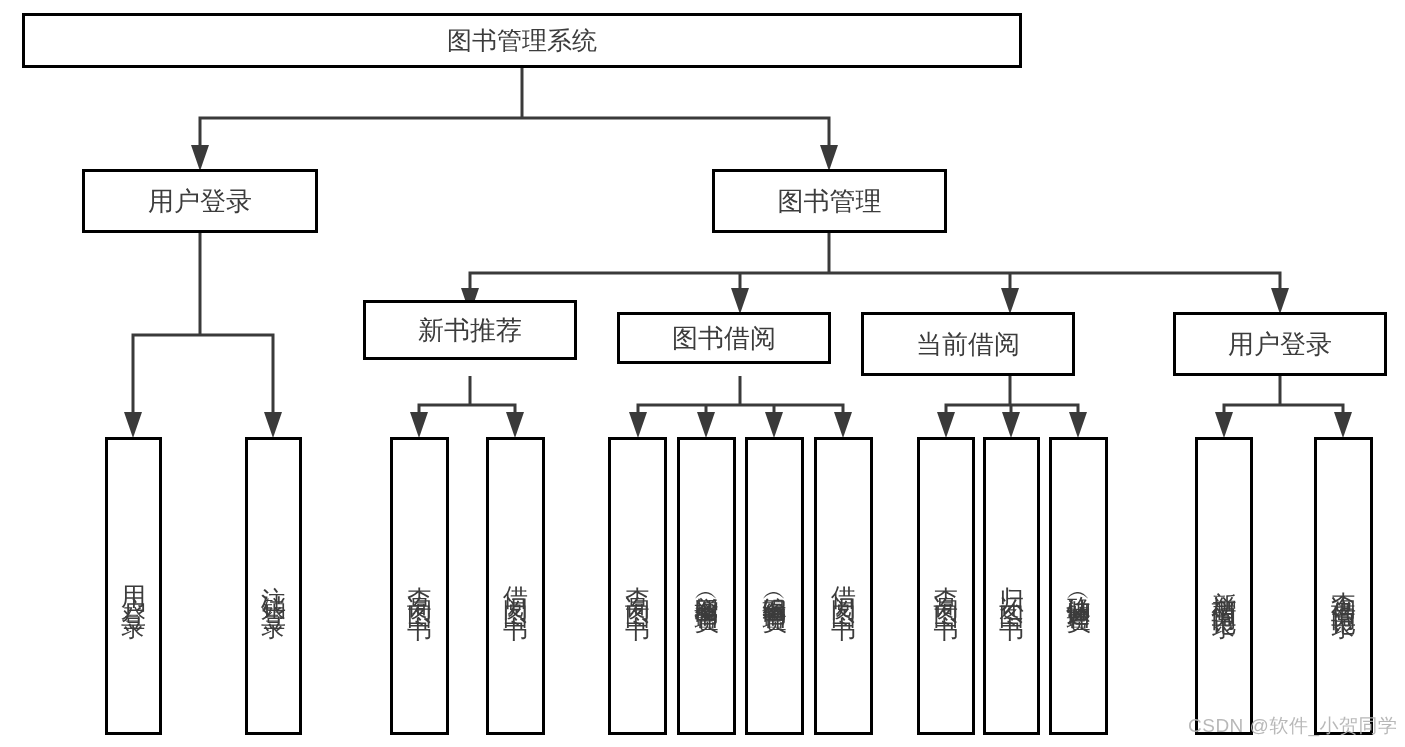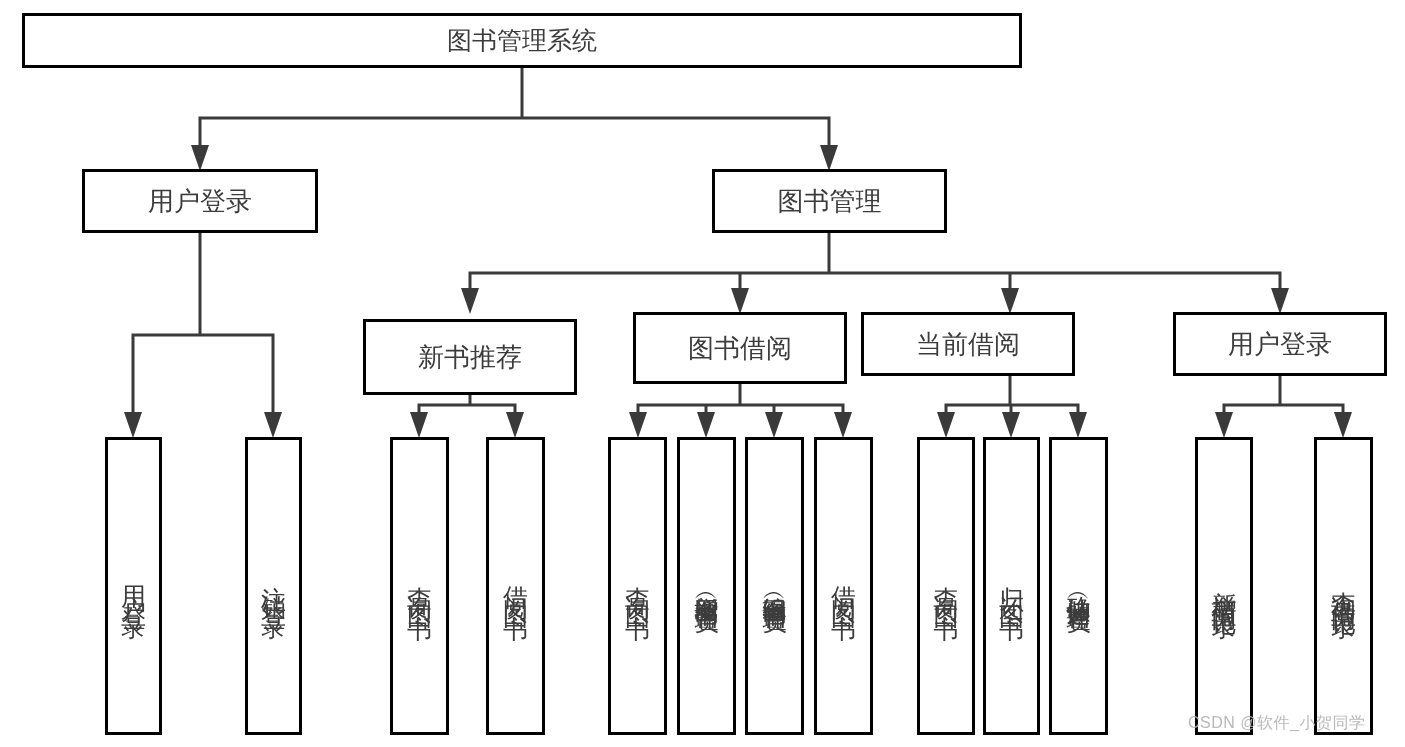--- a/index.html
+++ b/index.html
@@ -16,21 +16,21 @@
   .root .hlabel{font-size:25px;}
   .vlabel{
     writing-mode:vertical-rl;text-orientation:mixed;
     font-size:25px;color:#3c3c3c;line-height:1;
   }
   .v4 .vlabel{letter-spacing:10px;}
   .v6 .vlabel{letter-spacing:5px;}
   .v10 .vlabel{letter-spacing:2px;font-size:24px;}
   .watermark{
     position:absolute;left:1188px;top:713px;z-index:6;
-    font-size:16px;letter-spacing:0.5px;color:#b3b3b3;opacity:0.92;white-space:nowrap;
+    font-size:19px;letter-spacing:0.5px;color:#b3b3b3;opacity:0.92;white-space:nowrap;
   }
 </style>
 </head>
 <body>
 
 <div class="canvas">
 
   <svg class="lines" width="1405" height="747" viewBox="0 0 1405 747">
     <g stroke="#3a3a3a" stroke-width="3" fill="none" stroke-linejoin="miter">
 
@@ -87,24 +87,24 @@
     <span class="hlabel">图书管理系统</span>
   </div>
 
   <div class="box" style="left:82px;top:169px;width:236px;height:64px">
     <span class="hlabel">用户登录</span>
   </div>
   <div class="box" style="left:712px;top:169px;width:235px;height:64px">
     <span class="hlabel">图书管理</span>
   </div>
 
-  <div class="box" style="left:363px;top:319px;width:214px;height:76px">
+  <div class="box" style="left:363px;top:300px;width:214px;height:60px">
     <span class="hlabel">新书推荐</span>
   </div>
-  <div class="box" style="left:633px;top:312px;width:214px;height:72px">
+  <div class="box" style="left:617px;top:312px;width:214px;height:52px">
     <span class="hlabel">图书借阅</span>
   </div>
   <div class="box" style="left:861px;top:312px;width:214px;height:64px">
     <span class="hlabel">当前借阅</span>
   </div>
   <div class="box" style="left:1173px;top:312px;width:214px;height:64px">
     <span class="hlabel">用户登录</span>
   </div>
 
   <div class="box v4" style="left:105px;top:437px;width:57px;height:298px">

